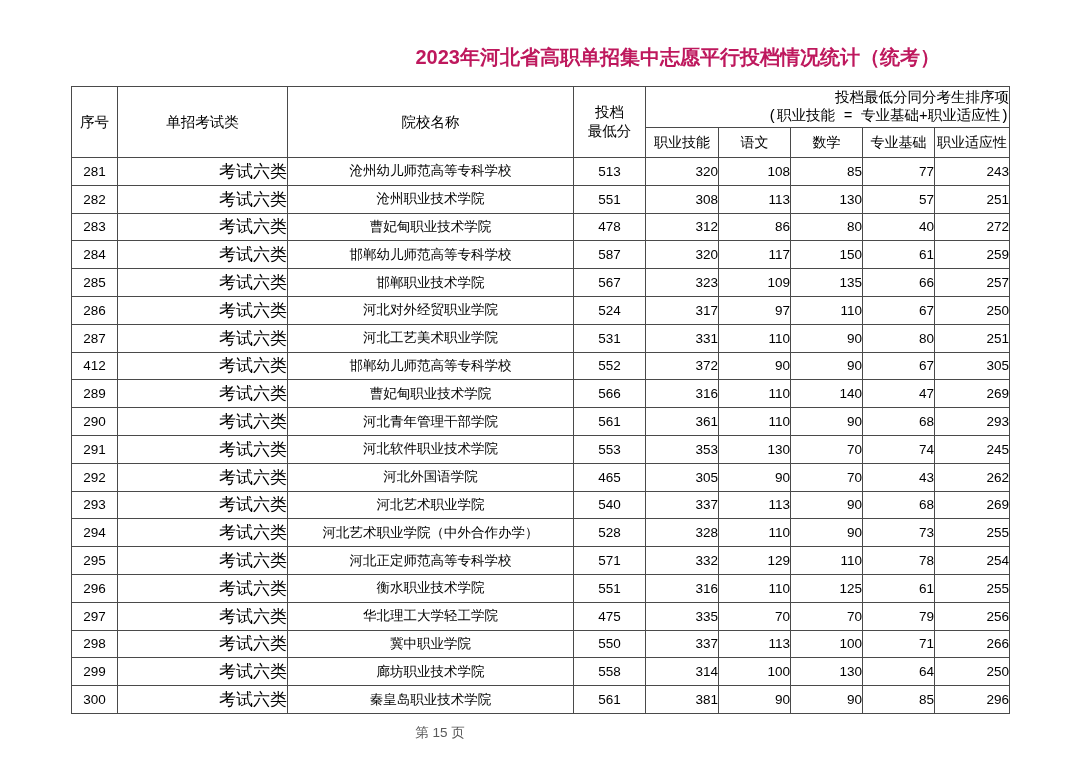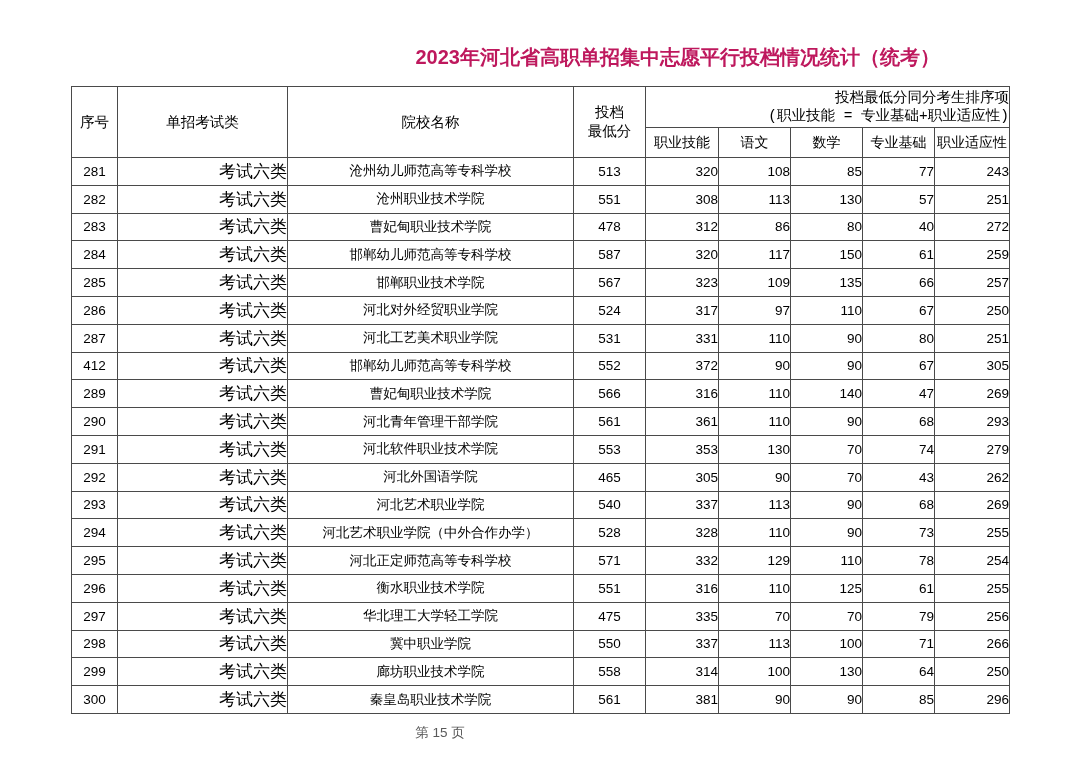--- a/index.html
+++ b/index.html
@@ -268,21 +268,21 @@
         </tr>
         <tr>
           <td class="c-seq">291</td>
           <td class="c-cat">考试六类</td>
           <td class="c-school">河北软件职业技术学院</td>
           <td class="c-score">553</td>
           <td class="c-num">353</td>
           <td class="c-num">130</td>
           <td class="c-num">70</td>
           <td class="c-num">74</td>
-          <td class="c-num">279</td>
+          <td class="c-num">245</td>
         </tr>
         <tr>
           <td class="c-seq">292</td>
           <td class="c-cat">考试六类</td>
           <td class="c-school">河北外国语学院</td>
           <td class="c-score">465</td>
           <td class="c-num">305</td>
           <td class="c-num">90</td>
           <td class="c-num">70</td>
           <td class="c-num">43</td>

